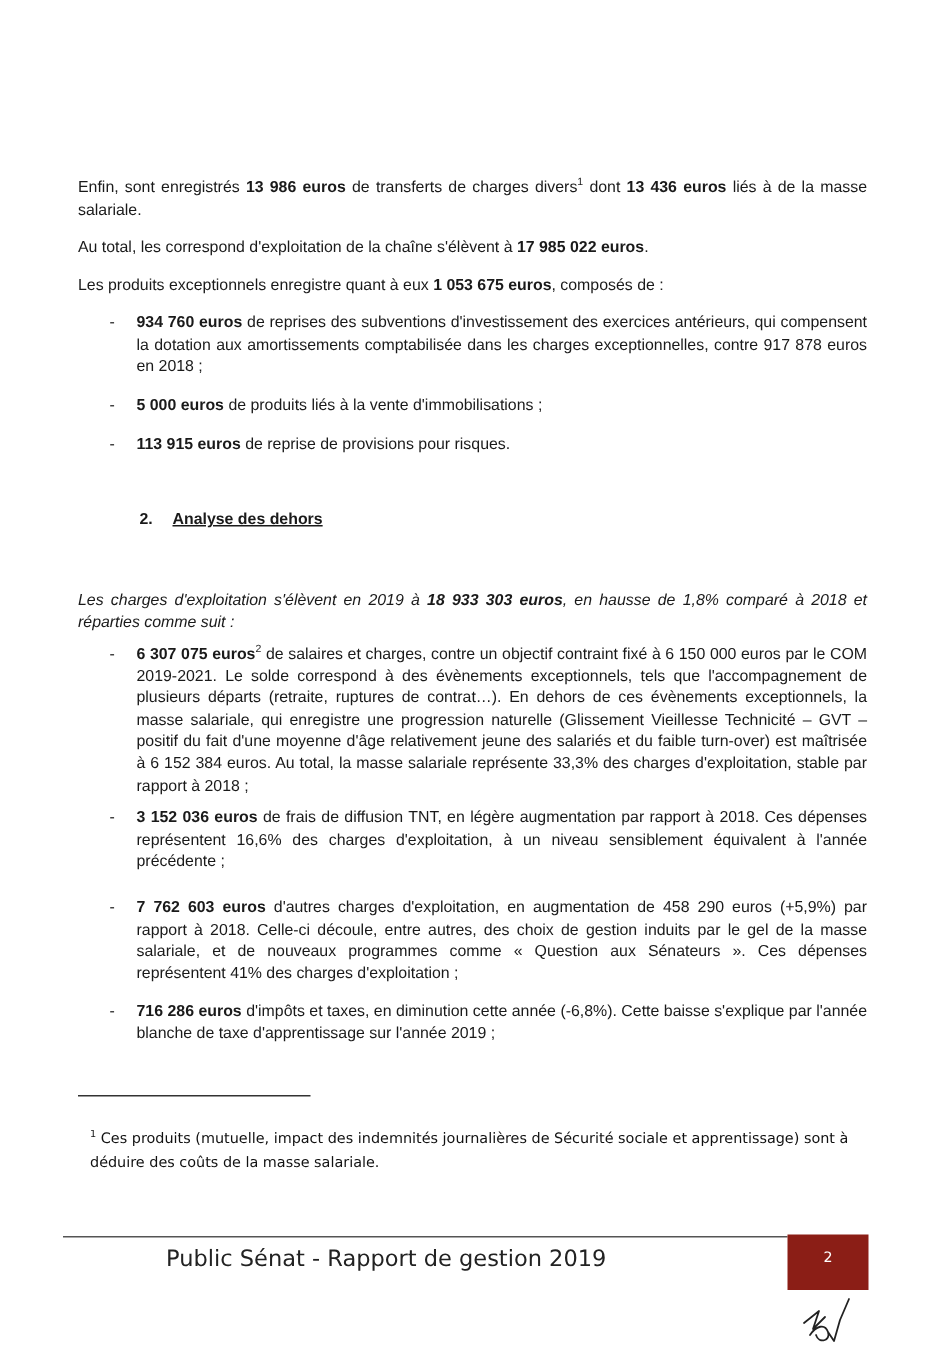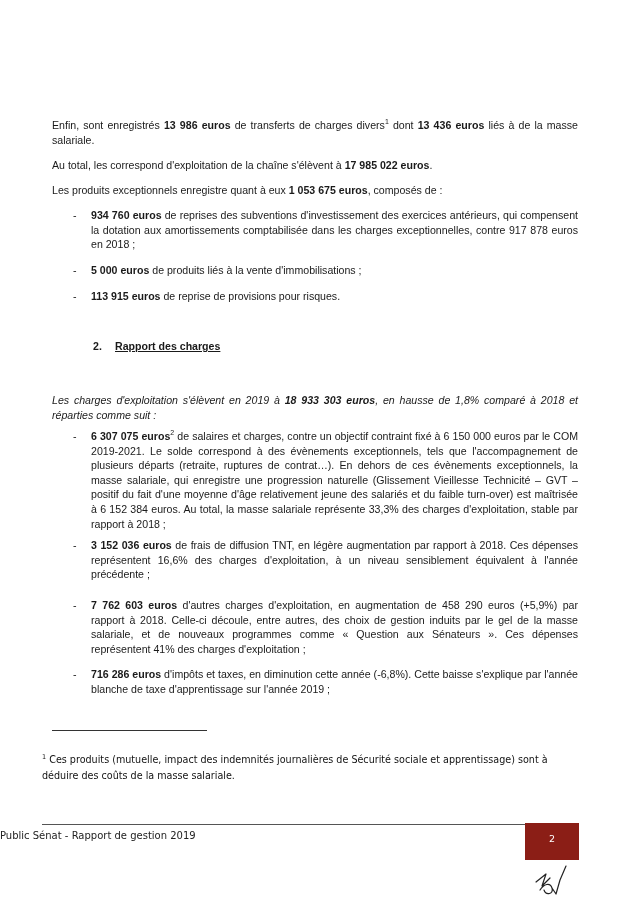--- a/index.html
+++ b/index.html
@@ -31,32 +31,32 @@
     position: absolute; left: 93px; top: 340px;
     font-size: 10.6px; font-weight: bold;
   }
   .heading .num { display: inline-block; width: 22px; }
   .heading .title { text-decoration: underline; }
   .fn-rule {
     position: absolute; left: 52px; top: 730px; width: 155px; height: 0;
     border-top: 1px solid #333;
   }
   .footnote {
-    position: absolute; left: 42px; width: 526px;
+    position: absolute; left: 60px; width: 526px;
     font-family: "DejaVu Sans", sans-serif;
     font-size: 9.6px; line-height: 16px; color: #111;
   }
   .footnote sup { font-size: 6.5px; }
   .footer-rule {
     position: absolute; left: 42px; top: 824px; width: 483px; height: 0;
     border-top: 1px solid #555;
   }
   .footer-text {
-    position: absolute; left: 0; width: 525px; top: 830px; text-align: left;
-    font-family: "DejaVu Sans", sans-serif; font-size: 10px; color: #222;
+    position: absolute; left: 0; width: 525px; top: 830px; text-align: center;
+    font-family: "DejaVu Sans", sans-serif; font-size: 15px; color: #222;
     padding-right: 10px; box-sizing: border-box;
   }
   .page-box {
     position: absolute; left: 525px; top: 823px; width: 54px; height: 37px;
     background: #8b1e16;
     color: #fff; font-family: "DejaVu Sans", sans-serif; font-size: 9.5px;
     text-align: center; line-height: 32px;
   }
   .signature {
     position: absolute; left: 532px; top: 860px; width: 40px; height: 40px;
@@ -82,21 +82,21 @@
     <span class="dash">-</span>
     <span class="btext"><b>5 000 euros</b><span> de produits liés à la vente d'immobilisations ;</span></span>
   </div>
 
   <div class="bullet" style="top:289px;">
     <span class="dash">-</span>
     <span class="btext"><b>113 915 euros</b><span> de reprise de provisions pour risques.</span></span>
   </div>
 
   <div class="heading">
-    <span class="num">2.</span><span class="title">Rapport des charges</span>
+    <span class="num">2.</span><span class="title">Analyse des dehors</span>
   </div>
 
   <p class="body-text" style="top:393px;font-style:italic;"><span>Les charges d'exploitation s'élèvent en 2019 à </span><b>18 933 303 euros</b><span>, en hausse de 1,8% comparé à 2018 et réparties comme suit :</span></p>
 
   <div class="bullet" style="top:429px;">
     <span class="dash">-</span>
     <span class="btext"><b>6 307 075 euros</b><sup>2</sup><span> de salaires et charges, contre un objectif contraint fixé à 6 150 000 euros par le COM 2019-2021. Le solde correspond à des évènements exceptionnels, tels que l'accompagnement de plusieurs départs (retraite, ruptures de contrat…). En dehors de ces évènements exceptionnels, la masse salariale, qui enregistre une progression naturelle (Glissement Vieillesse Technicité – GVT – positif du fait d'une moyenne d'âge relativement jeune des salariés et du faible turn-over) est maîtrisée à 6 152 384 euros. Au total, la masse salariale représente 33,3% des charges d'exploitation, stable par rapport à 2018 ;</span></span>
   </div>
 
   <div class="bullet" style="top:538px;">

